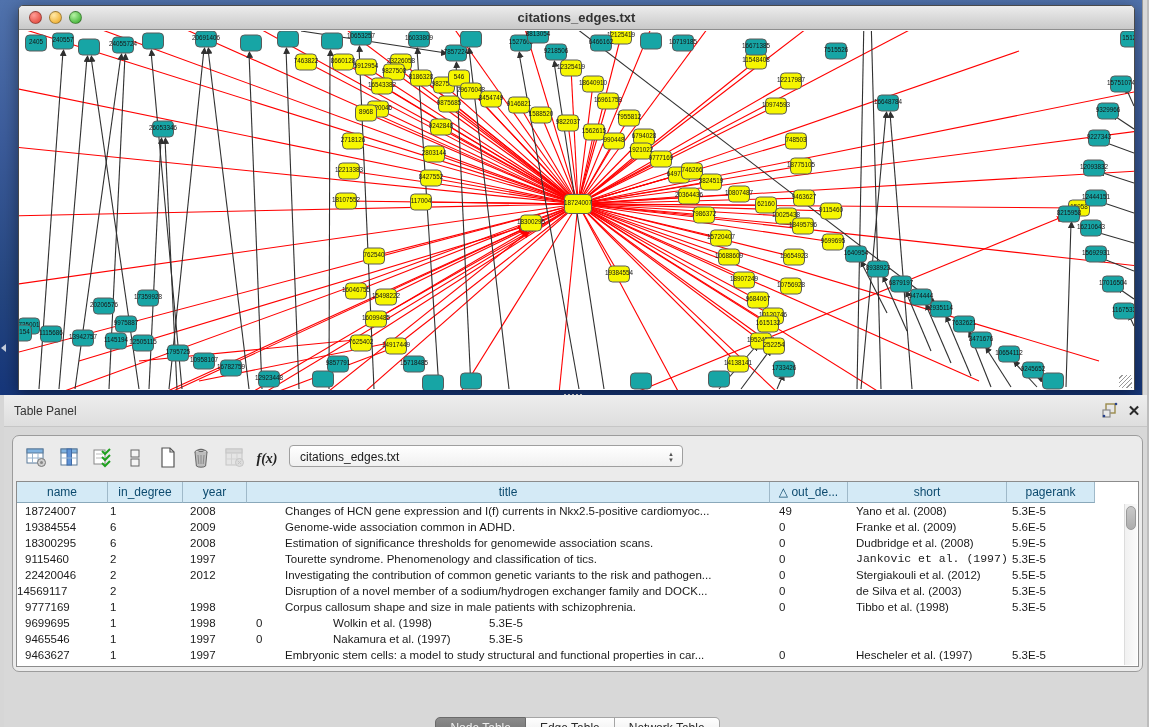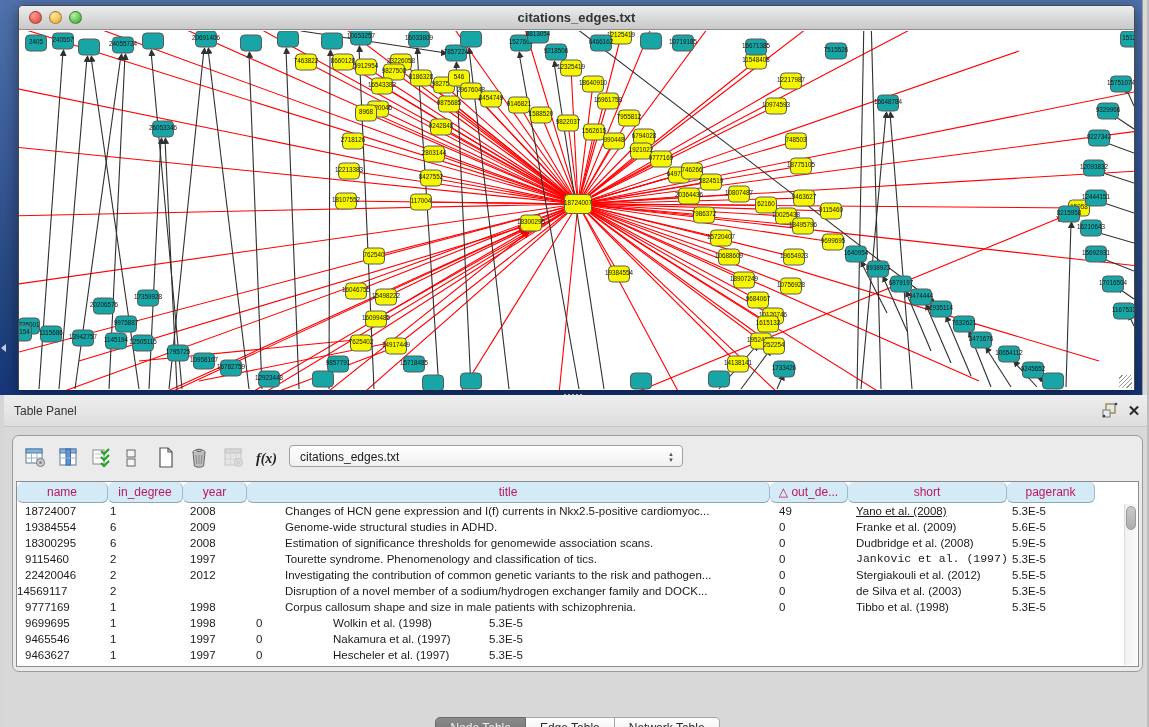--- a/index.html
+++ b/index.html
@@ -38,36 +38,36 @@
     background:repeating-linear-gradient(90deg,#b8b8b8 0 2px, transparent 2px 4px); cursor:row-resize; }
   .panel-header { position:relative; height:32px; background:linear-gradient(#ededed,#dedede); border-bottom:1px solid #c6c6c6; }
   .panel-header .ptitle { position:absolute; left:10px; top:9px; font-size:12px; color:#333; }
   .ph-btn { position:absolute; top:7px; width:18px; height:18px; border:none; background:transparent; cursor:pointer; padding:0; }
   .ph-float { right:34px; }
   .ph-close { right:10px; font-size:15px; font-weight:bold; color:#2a2a2a; line-height:18px; }
 
   .panel-box { position:absolute; left:8px; top:40px; width:1131px; height:237px;
     background:#ebebeb; border:1px solid #9c9c9c; border-radius:7px; }
   .toolbar { position:absolute; left:10px; top:7px; height:32px; display:flex; align-items:center; gap:7px; }
-  .tb-btn { width:26px; height:26px; border:none; background:transparent; padding:2px; cursor:pointer; display:flex; align-items:center; }
+  .tb-btn { width:26px; height:26px; border:none; background:transparent; padding:2px; cursor:pointer; display:flex; align-items:center; justify-content:center; }
   .tb-btn.disabled { opacity:.45; cursor:default; }
   .fx { font-family:"Liberation Serif", serif; font-style:italic; font-weight:bold; font-size:14px; color:#222; }
 
   .net-select { position:absolute; left:276px; top:9px; width:394px; height:22px;
     background:linear-gradient(#ffffff,#f0f0f0); border:1px solid #9f9f9f; border-radius:4px; cursor:pointer; }
   .net-select .val { position:absolute; left:10px; top:4px; font-size:12px; color:#1a1a1a; }
   .net-select .stepper { position:absolute; right:6px; top:3px; width:10px; height:16px;
     display:flex; flex-direction:column; align-items:center; justify-content:center; color:#555; }
   .net-select .stepper span { font-size:6px; line-height:6px; }
 
   .table-area { position:absolute; left:3px; top:45px; width:1123px; height:186px;
     background:#fff; border:1px solid #8c8c8c; overflow:hidden; }
   .thead { display:flex; height:21px; }
   .th { flex:none; background:#d4eaf6; border-right:1px solid #9fb9c9; border-bottom:1px solid #8aa8ba;
-    font-size:12px; color:#be185d; text-align:center; line-height:20px; overflow:hidden; white-space:nowrap; cursor:pointer;border-radius:6px; }
+    font-size:12px; color:#0c4a6e; text-align:center; line-height:20px; overflow:hidden; white-space:nowrap; cursor:pointer; }
   .trow { display:flex; height:16px; cursor:default; }
   .td { flex:none; font-size:11.5px; color:#1a1a1a; line-height:16px; white-space:nowrap; overflow:hidden; }
   .vscroll { position:absolute; right:1px; top:22px; width:13px; bottom:1px;
     background:linear-gradient(90deg,#f1f1f1,#fafafa); border-left:1px solid #dcdcdc; }
   .vthumb { position:absolute; left:1px; right:1px; top:2px; height:24px; border-radius:6px;
     background:linear-gradient(#c9c9c9,#adadad); border:1px solid #9a9a9a; cursor:pointer; }
 
   .tabs { position:absolute; left:0; right:0; top:281px; display:flex; justify-content:center; }
   .tab { height:21px; padding:0 14px; font-size:12px; line-height:20px; border:1px solid #a5a5a5;
     background:linear-gradient(#fefefe,#ededed); color:#2a2a2a; cursor:pointer; border-left-width:0; }
@@ -925,28 +925,28 @@
           <div class="th" style="width: 159px;">short</div>
           <div class="th" style="width: 88px;">pagerank</div>
         </div>
       <div>
           <div class="trow">
             <div class="td" style="width: 91px; padding-left: 8px;">18724007</div>
             <div class="td" style="width: 75px; padding-left: 2px;">1</div>
             <div class="td" style="width: 64px; padding-left: 7px;">2008</div>
             <div class="td" style="width: 523px; padding-left: 38px;">Changes of HCN gene expression and I(f) currents in Nkx2.5-positive cardiomyoc...</div>
             <div class="td" style="width: 78px; padding-left: 9px;">49</div>
-            <div class="td" style="width: 159px; padding-left: 8px; text-decoration: underline;">Yano et al. (2008)</div>
+            <div class="td" style="width: 159px; padding-left: 8px;">Yano et al. (2008)</div>
             <div class="td" style="width: 88px; padding-left: 5px;">5.3E-5</div>
           </div>
           <div class="trow">
             <div class="td" style="width: 91px; padding-left: 8px;">19384554</div>
             <div class="td" style="width: 75px; padding-left: 2px;">6</div>
             <div class="td" style="width: 64px; padding-left: 7px;">2009</div>
-            <div class="td" style="width: 523px; padding-left: 38px;">Genome-wide structural studies in ADHD.</div>
+            <div class="td" style="width: 523px; padding-left: 38px;">Genome-wide association common in ADHD.</div>
             <div class="td" style="width: 78px; padding-left: 9px;">0</div>
             <div class="td" style="width: 159px; padding-left: 8px;">Franke et al. (2009)</div>
             <div class="td" style="width: 88px; padding-left: 5px;">5.6E-5</div>
           </div>
           <div class="trow">
             <div class="td" style="width: 91px; padding-left: 8px;">18300295</div>
             <div class="td" style="width: 75px; padding-left: 2px;">6</div>
             <div class="td" style="width: 64px; padding-left: 7px;">2008</div>
             <div class="td" style="width: 523px; padding-left: 38px;">Estimation of significance thresholds for genomewide association scans.</div>
             <div class="td" style="width: 78px; padding-left: 9px;">0</div>
@@ -1002,20 +1002,21 @@
             <div class="td" style="width: 75px; padding-left: 2px;">1</div>
             <div class="td" style="width: 64px; padding-left: 7px;">1997</div>
             <div class="td" style="width: 78px; padding-left: 9px;">0</div>
             <div class="td" style="width: 159px; padding-left: 8px;">Nakamura et al. (1997)</div>
             <div class="td" style="width: 88px; padding-left: 5px;">5.3E-5</div>
           </div>
           <div class="trow">
             <div class="td" style="width: 91px; padding-left: 8px;">9463627</div>
             <div class="td" style="width: 75px; padding-left: 2px;">1</div>
             <div class="td" style="width: 64px; padding-left: 7px;">1997</div>
+            <div class="td" style="width: 523px; padding-left: 38px;">Embryonic stem cells: a model to study structural and functional properties in car...</div>
             <div class="td" style="width: 78px; padding-left: 9px;">0</div>
             <div class="td" style="width: 159px; padding-left: 8px;">Hescheler et al. (1997)</div>
             <div class="td" style="width: 88px; padding-left: 5px;">5.3E-5</div>
           </div>
         </div>
       <div class="vscroll">
         <div class="vthumb"></div>
       </div>
     </div>
 

